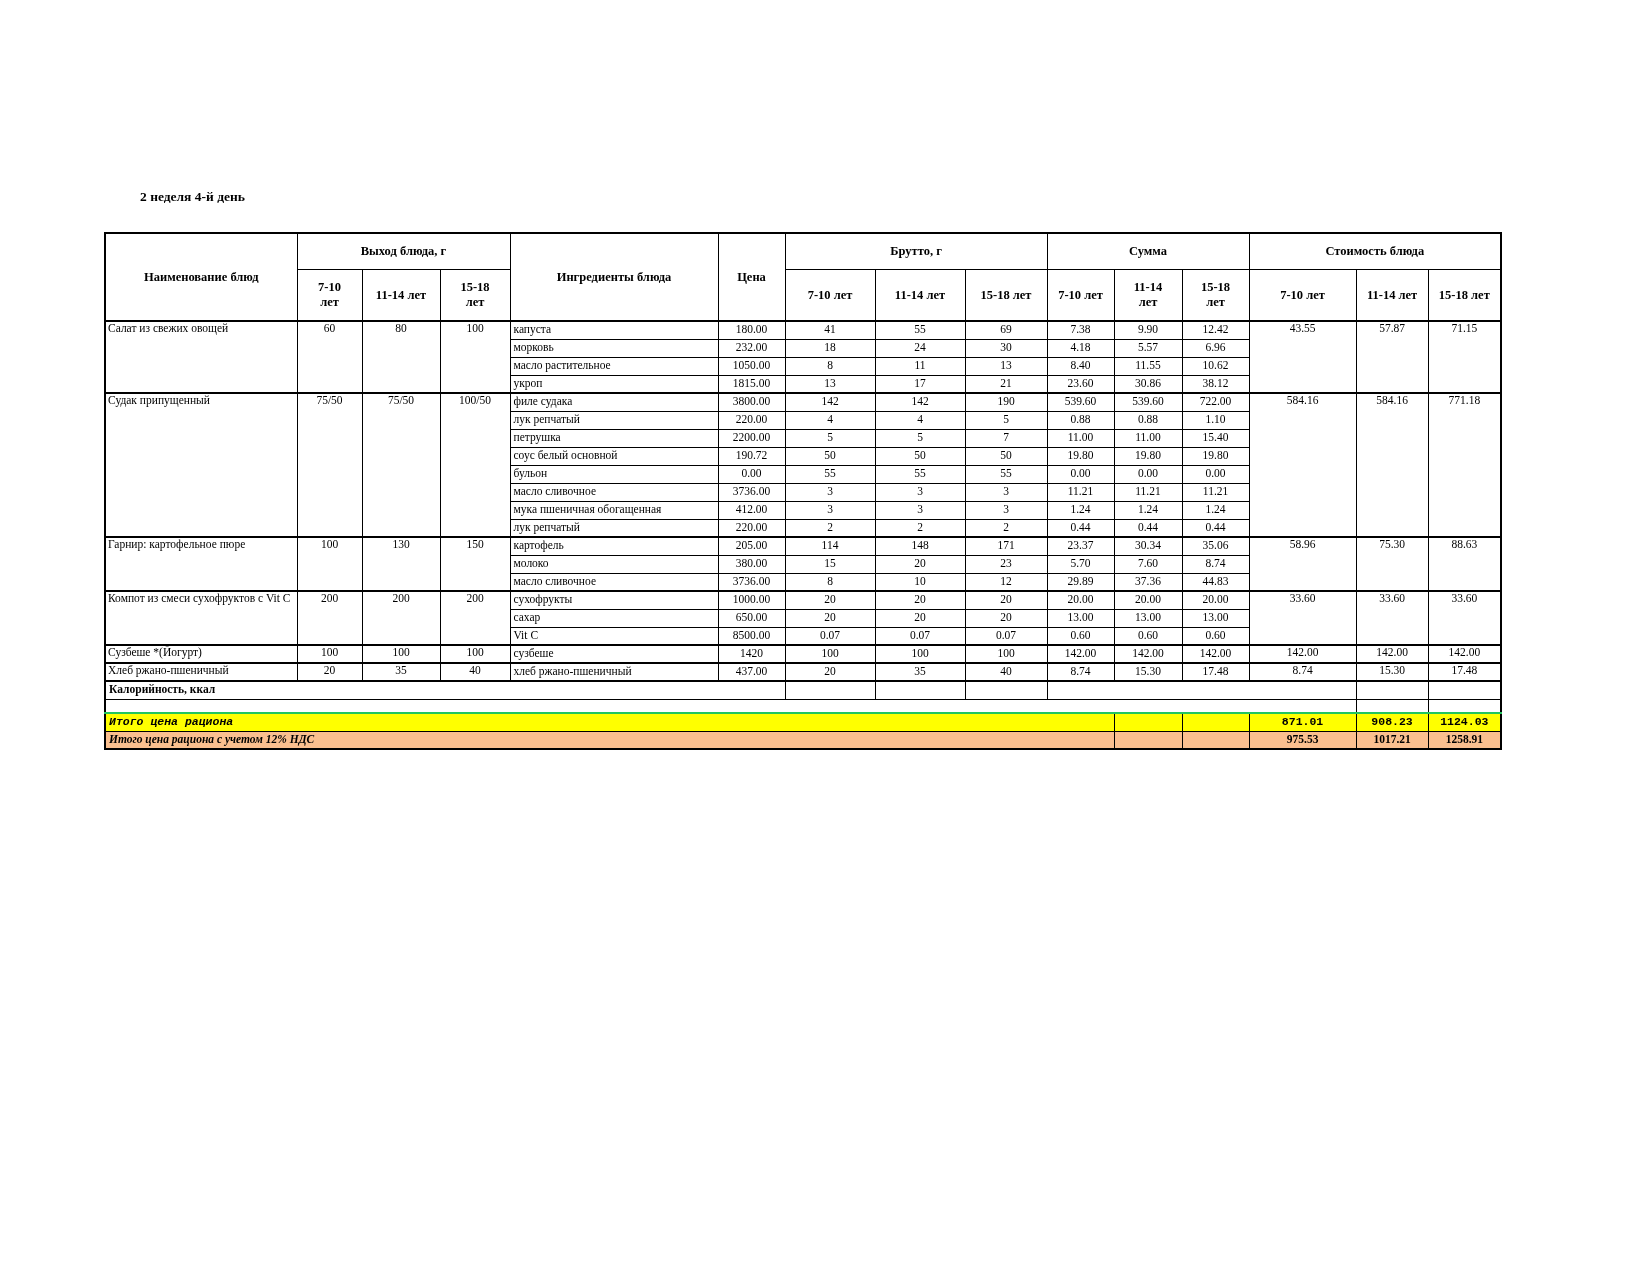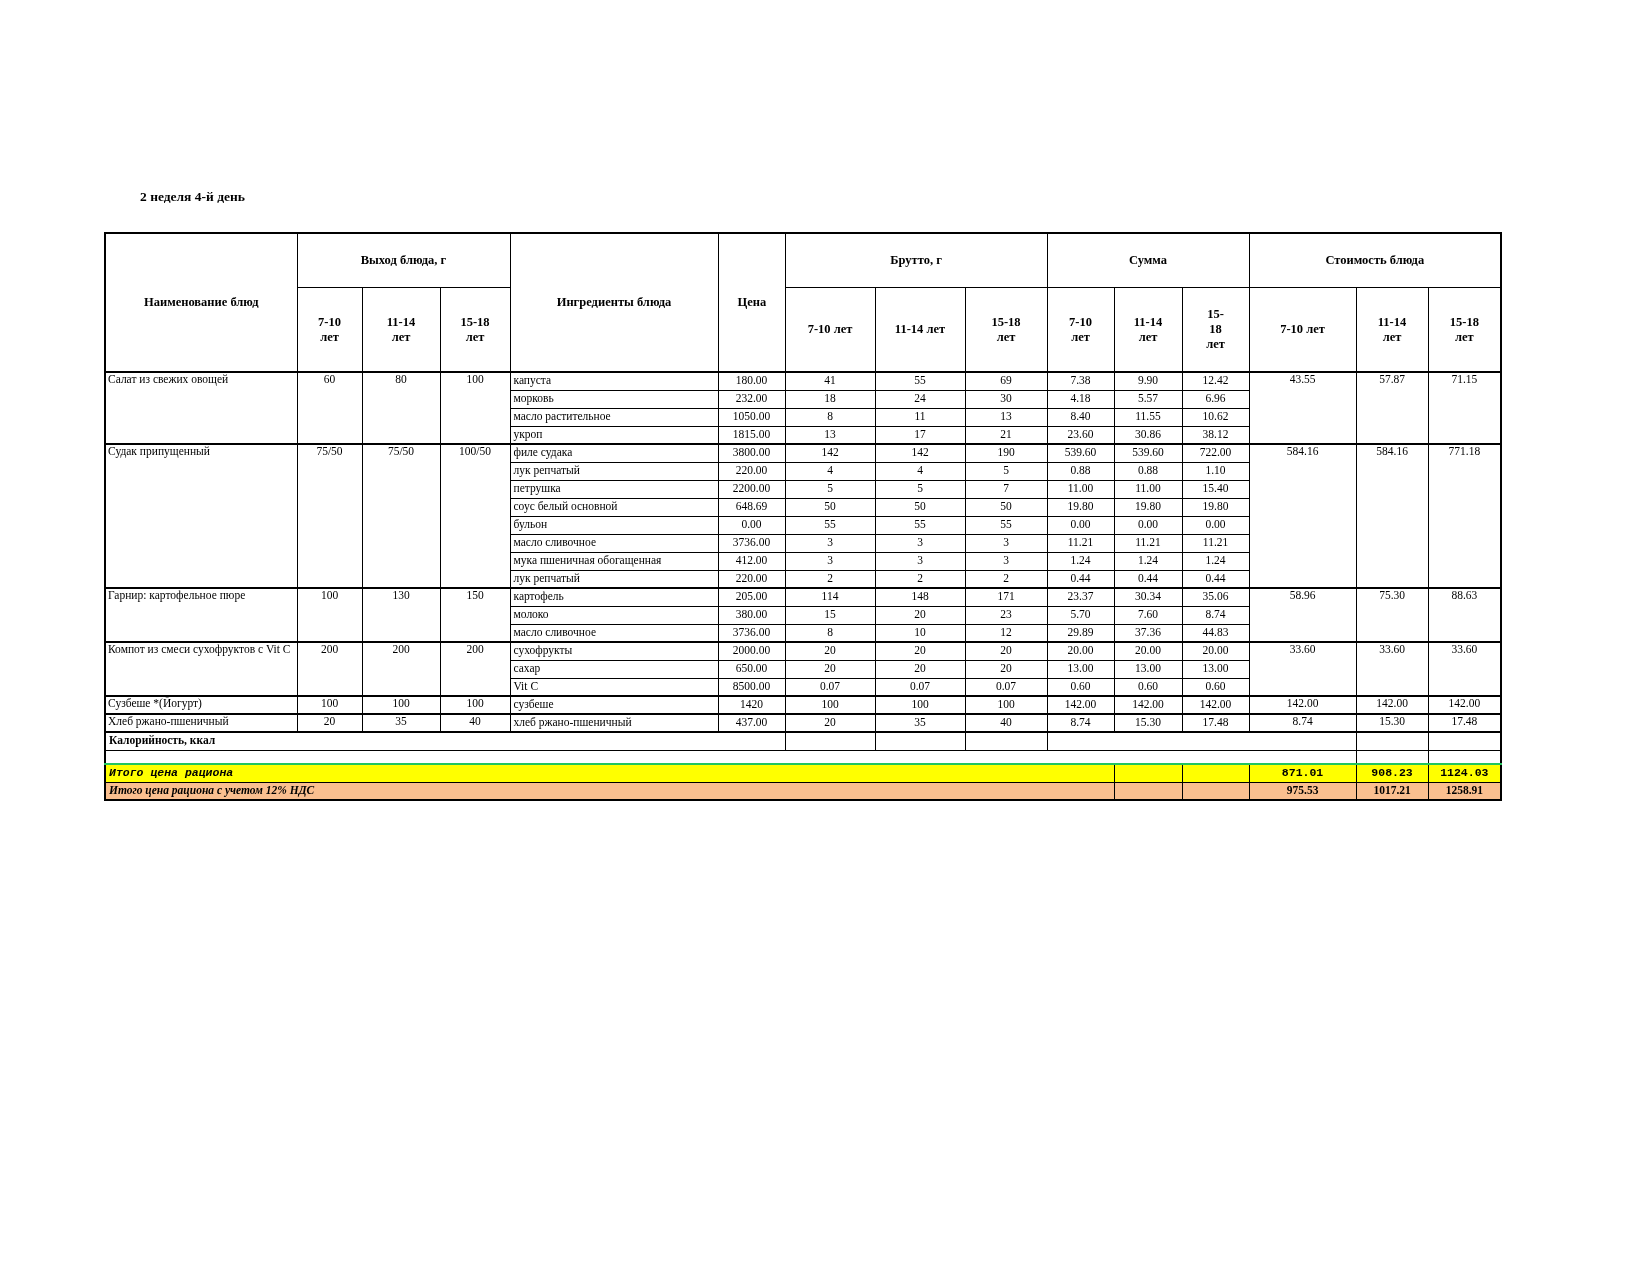--- a/index.html
+++ b/index.html
@@ -24,21 +24,21 @@
   th, td {
     border: 1px solid #000;
     padding: 0 3px;
     font-size: 11.5px;
     line-height: 1.2;
     overflow: hidden;
   }
   thead th {
     font-weight: bold; font-size: 12.5px;
     text-align: center; vertical-align: middle;
-    padding: 19px;
+    padding: 10px;
   }
   thead tr.h1 { height: 34px; }
   thead tr.h2 { height: 31px; }
   thead { border-bottom: 2px solid #000; }
   tbody td { height: 18px; vertical-align: middle; }
   td.dish { vertical-align: top; text-align: left; padding-left: 2px; }
   td.ing  { text-align: left; margin-left: 8px; }
   td.num  { text-align: center; }
   td.top  { vertical-align: top; }
   tr.group-start td { border-top: 2px solid #000; }
@@ -180,21 +180,21 @@
           <td class="num">2200.00</td>
           <td class="num">5</td>
           <td class="num">5</td>
           <td class="num">7</td>
           <td class="num">11.00</td>
           <td class="num">11.00</td>
           <td class="num">15.40</td>
         </tr>
         <tr>
           <td class="ing">соус белый основной</td>
-          <td class="num">648.69</td>
+          <td class="num">190.72</td>
           <td class="num">50</td>
           <td class="num">50</td>
           <td class="num">50</td>
           <td class="num">19.80</td>
           <td class="num">19.80</td>
           <td class="num">19.80</td>
         </tr>
         <tr>
           <td class="ing">бульон</td>
           <td class="num">0.00</td>
@@ -271,21 +271,21 @@
           <td class="num">29.89</td>
           <td class="num">37.36</td>
           <td class="num">44.83</td>
         </tr>
         <tr class="group-start">
           <td rowspan="3" class="dish">Компот из смеси сухофруктов с Vit C</td>
           <td rowspan="3" class="num top">200</td>
           <td rowspan="3" class="num top">200</td>
           <td rowspan="3" class="num top">200</td>
           <td class="ing">сухофрукты</td>
-          <td class="num">2000.00</td>
+          <td class="num">1000.00</td>
           <td class="num">20</td>
           <td class="num">20</td>
           <td class="num">20</td>
           <td class="num">20.00</td>
           <td class="num">20.00</td>
           <td class="num">20.00</td>
           <td rowspan="3" class="num top">33.60</td>
           <td rowspan="3" class="num top">33.60</td>
           <td rowspan="3" class="num top">33.60</td>
         </tr>

